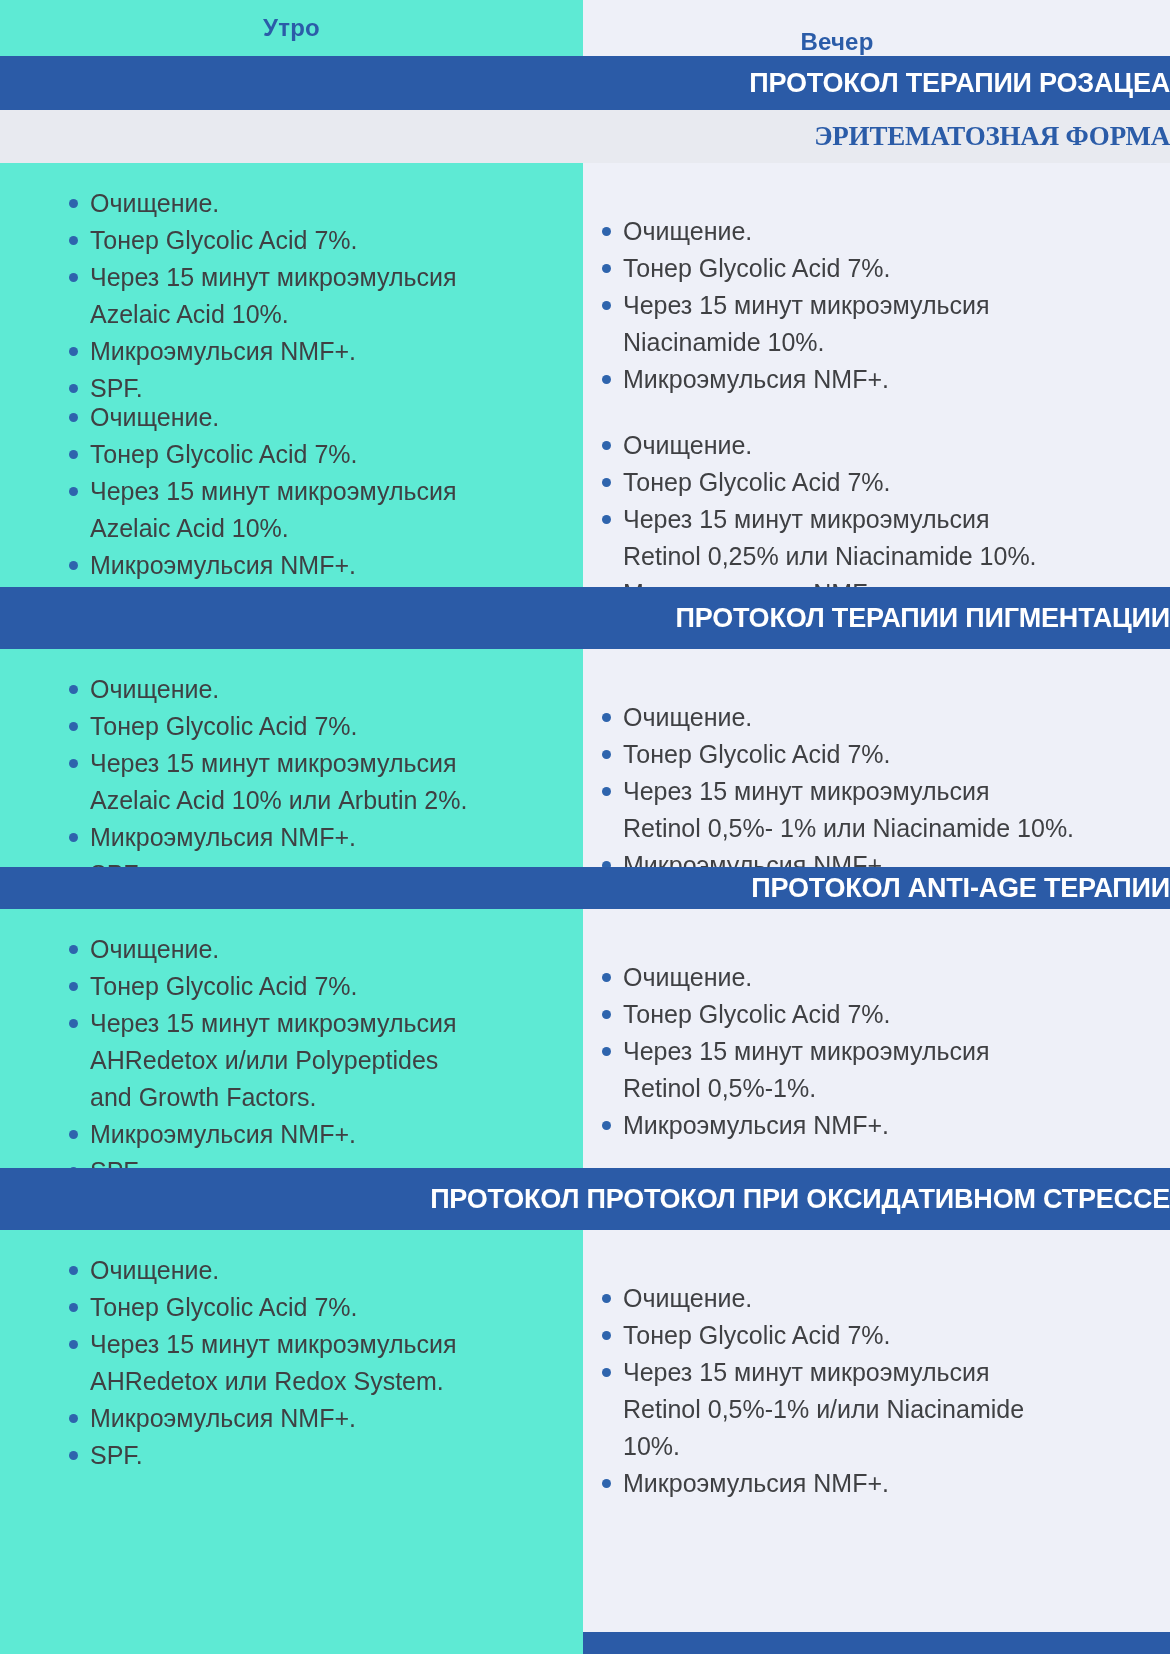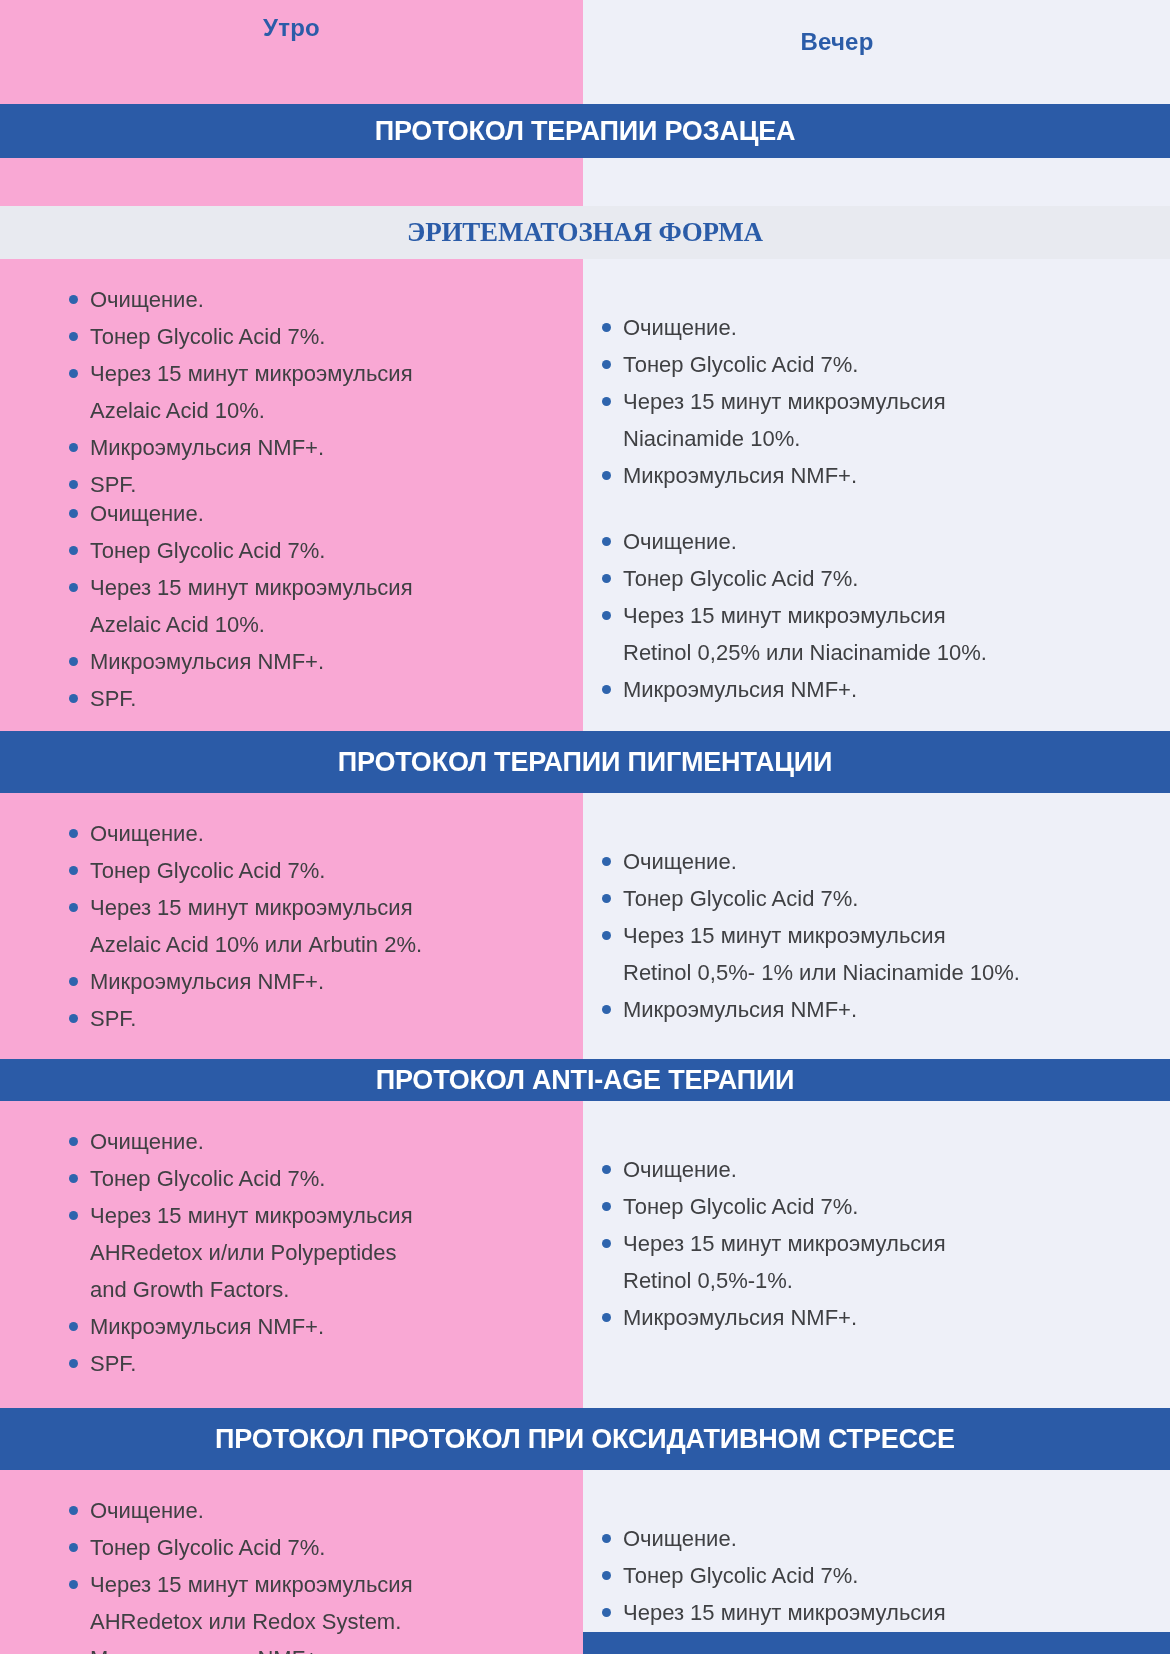--- a/index.html
+++ b/index.html
@@ -1,20 +1,20 @@
 <!DOCTYPE html>
 <html><head>
 <meta charset="utf-8">
 <style>
   html,body { margin:0; padding:0; background:#ffffff; }
   .page {
     position:relative;
     width:1170px; height:1654px;
     overflow:hidden;
-    background:#f9a8d4;
+    background:#5eead4;
     font-family:"Liberation Sans","DejaVu Sans",sans-serif;
   }
   
   .evening-col-bg {
     position:absolute; left:583px; top:0; width:587px; height:1654px;
     background:#eef0f8; z-index:0;
   }
   .evening-footer-bar {
     position:absolute; left:583px; bottom:0; width:587px; height:22px;
     background:#2b5ba7; z-index:2;
@@ -27,22 +27,22 @@
   .col-header { height:56px; }
   .col-header .half-m, .col-header .half-e {
     display:flex; align-items:center; justify-content:center;
   }
   .col-header-label {
     color:#2b5ca8; font-size:24px; font-weight:700; letter-spacing:0.2px;
   }
 
   
   .banner {
-    display:flex; align-items:center; justify-content:center;
-    text-align:center; letter-spacing:-0.2px;margin-top:48px;
+    display:flex; align-items:center; justify-content:flex-end;
+    text-align:center; letter-spacing:-0.2px;
   }
   .banner-dark { background:#2b5ba7; }
   .banner-dark .banner-title { color:#ffffff; font-size:27px; font-weight:700; }
   .banner-light { background:#e8eaf0;font-family:Liberation Serif, serif; }
   .banner-light .banner-title { color:#2b5ca8; font-size:27px; font-weight:700; }
   .bh1 { height:54px; }
   .bh2 { height:53px; }
   .bh3 { height:56px; }
   .bh4 { height:62px; }
   .bh5 { height:42px; }
@@ -54,21 +54,21 @@
   .ch4 { height:259px; }
   .ch5 { height:372px; }
 
   ul.steps {
     list-style:none; margin:0;
   }
   .half-m ul.steps { padding:22px 14px 0 68px; }
   .half-e ul.steps { padding:22px 14px 0 18px; }
   ul.steps li {
     position:relative; padding-left:22px;
-    color:#3f4043; font-size:22px; line-height:37px;
+    color:#3f4043; font-size:25px; line-height:37px;
   }
   .bullet {
     position:absolute; left:1px; top:14px;
     width:9px; height:9px; border-radius:50%;
     background:#2e64ad;
   }
   .step-text { white-space:pre-line; }
 </style>
 </head>
 <body>

